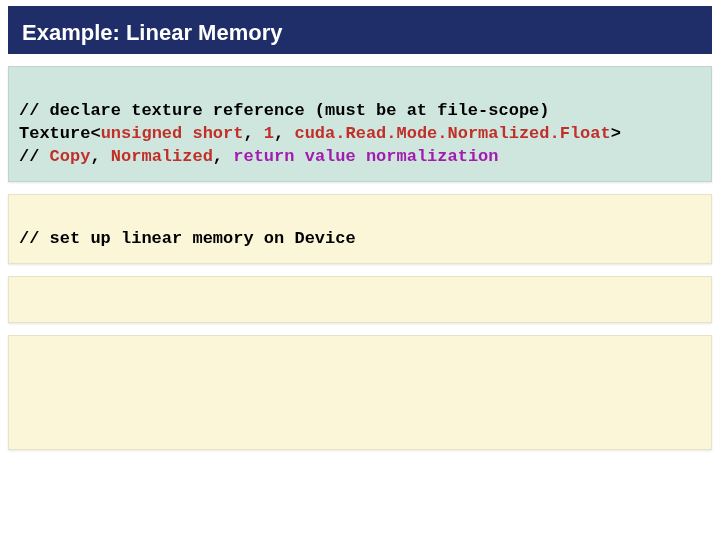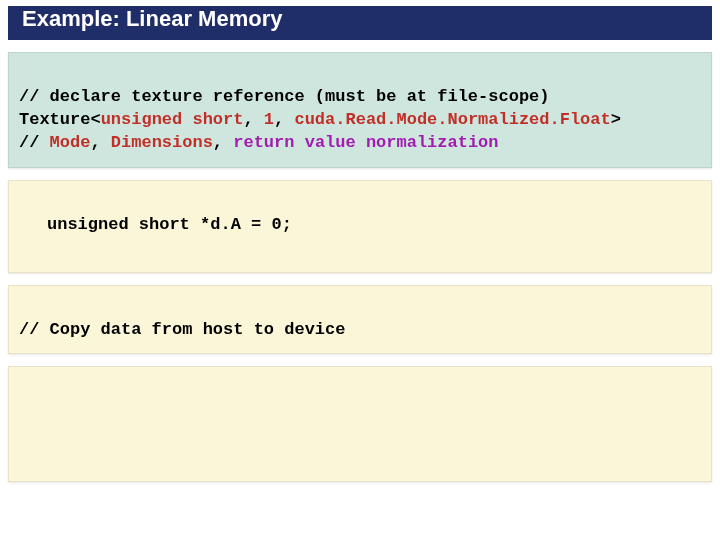--- a/index.html
+++ b/index.html
@@ -8,21 +8,21 @@
     height: 540px;
     background: #fff;
     font-family: Arial, Helvetica, sans-serif;
     overflow: hidden;
   }
   .title-bar {
     background: #1f2d69;
     color: #fff;
     font-size: 22px;
     font-weight: bold;
-    padding: 0 14px 8px 14px;
+    padding: 14px 14px 8px 14px;
     margin: 6px 8px 10px 8px;
   }
   .code-box {
     margin: 12px 8px 10px 8px;
     padding: 10px 10px 12px 10px;
     font-family: "Courier New", monospace;
     font-size: 17px;
     font-weight: bold;
     line-height: 1.35;
     border: 1px solid rgba(0,0,0,0.08);
@@ -42,28 +42,27 @@
   .c-black { color: #000; }
 </style>
 </head>
 <body>
 
 <div class="title-bar">Example: Linear Memory</div>
 
 <div class="code-box box-teal">
 <span class="c-black">// declare texture reference (must be at file-scope)</span>
 <span class="c-black"><span>Texture&lt;</span><span class="c-red">unsigned short</span><span>, </span><span class="c-red">1</span><span>, </span><span class="c-red">cuda.Read.Mode.Normalized.Float</span><span>&gt;</span></span>
-<span class="c-black"><span>// </span><span class="c-red">Mode</span><span>, </span><span class="c-red">Dimensions</span><span>, </span><span class="c-green">return value normalization</span></span>
+<span class="c-black"><span>// </span><span class="c-red">Copy</span><span>, </span><span class="c-red">Normalized</span><span>, </span><span class="c-green">return value normalization</span></span>
 </div>
 
 <div class="code-box box-yellow">
-<span class="indent c-black">unsigned short *d.A = 0;</span>
+<span class="c-black">// set up linear memory on Device</span>
 </div>
 
 <div class="code-box box-yellow">
-<span class="c-black">// Copy data from host to device</span>
 </div>
 
 <div class="code-box box-yellow">
 
 
 
 </div>
 
 </body></html>

